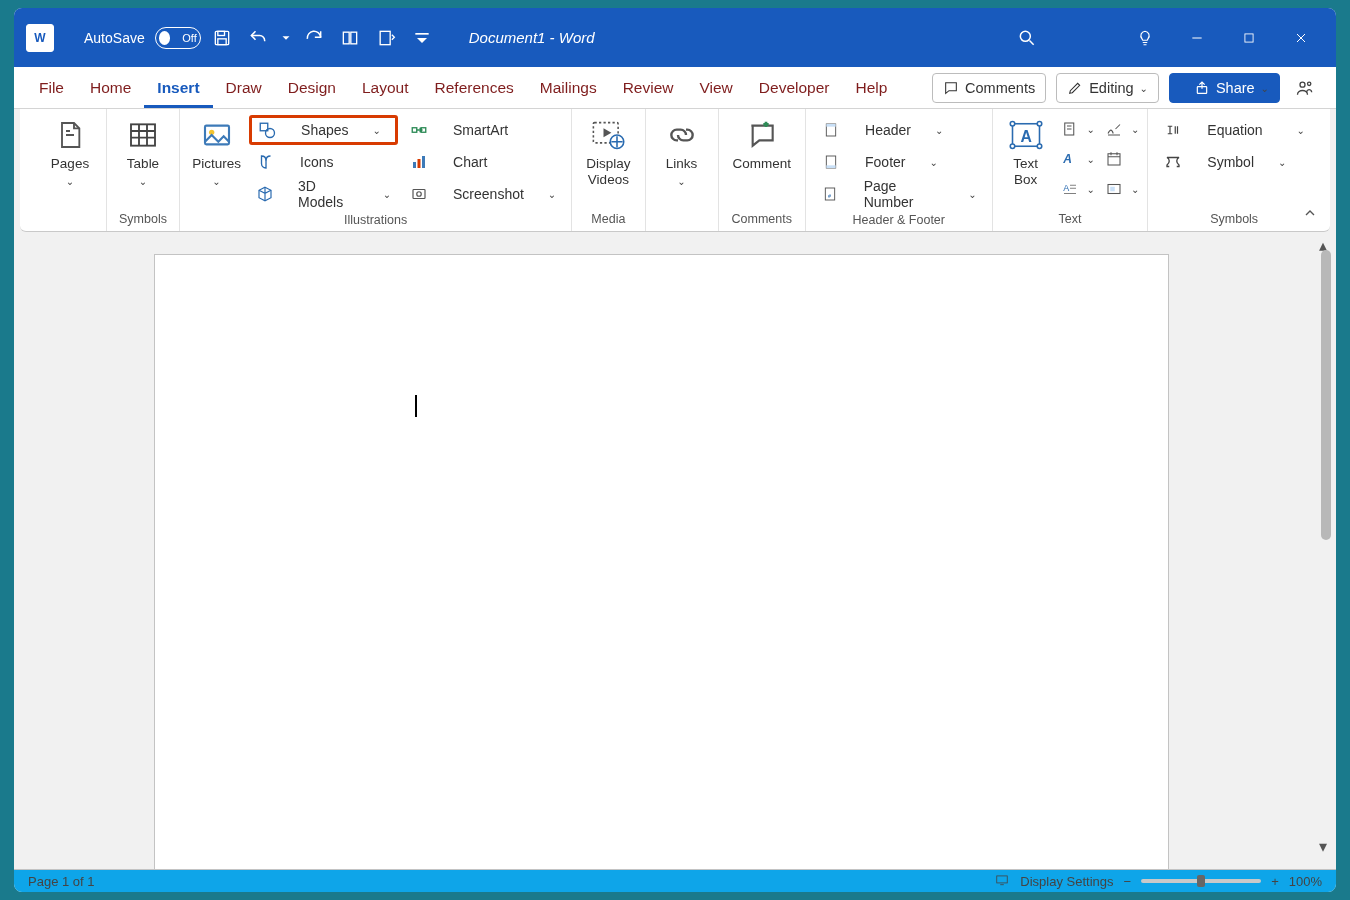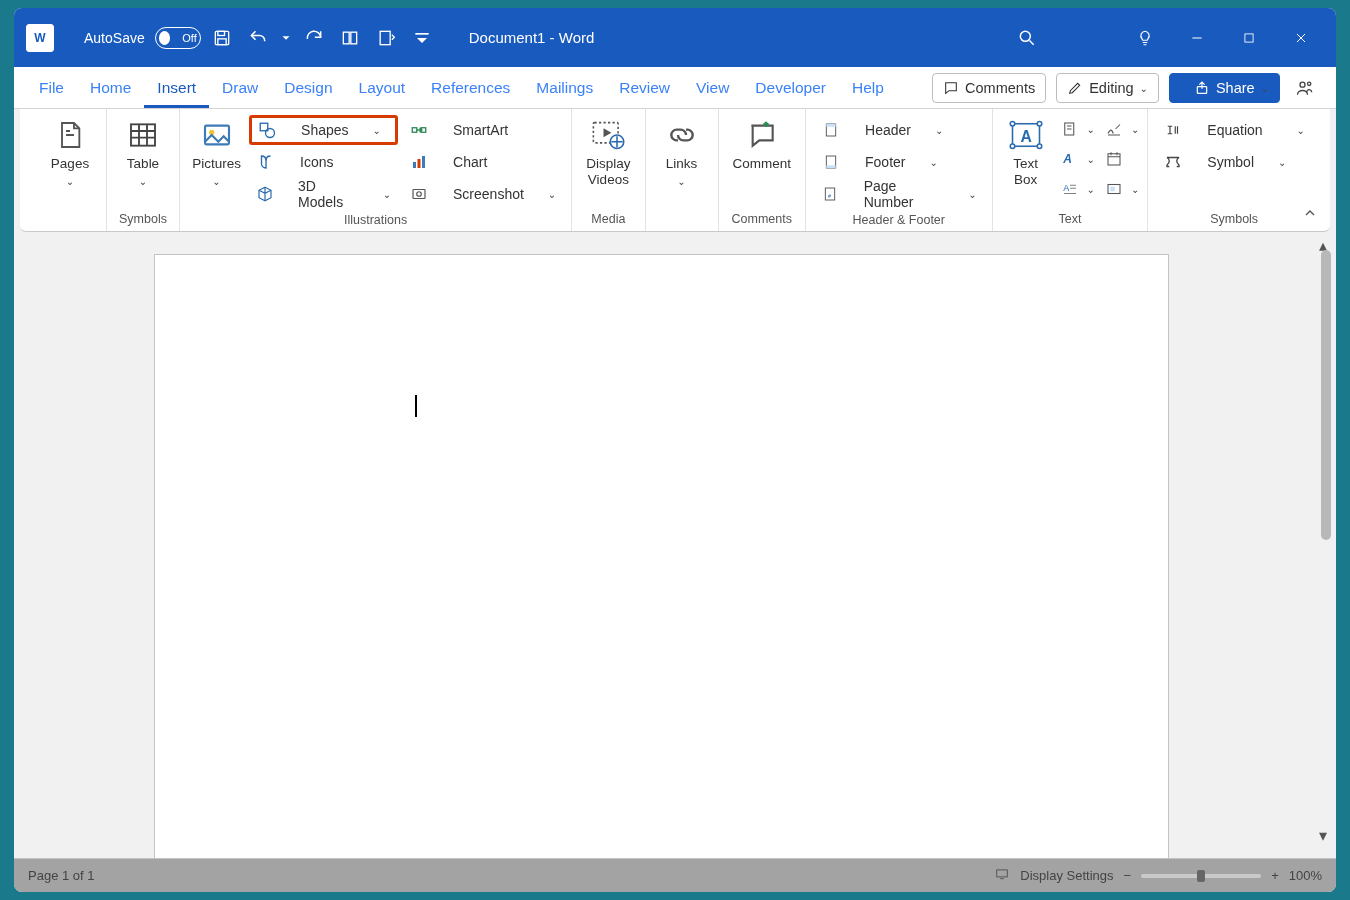--- a/index.html
+++ b/index.html
@@ -7,28 +7,28 @@
 .app-window { position: absolute; top: 8px; left: 14px; right: 14px; bottom: 8px; background: #f1f1f1; border-radius: 8px; overflow: hidden; display: flex; flex-direction: column; }
 
 
 .titlebar { height: 59px; background: #185abd; display: flex; align-items: center; color: #fff; padding: 0 12px; gap: 6px; }
 .word-icon { width: 28px; height: 28px; background: #fff; color: #185abd; border: 1.5px solid #fff; border-radius: 3px; display: flex; align-items: center; justify-content: center; font-weight: bold; font-size: 12px; margin-right: 6px;}
 .autosave-label { font-size: 14px; margin: 0 4px 0 18px; }
 .toggle { width: 46px; height: 22px; border: 1.5px solid #fff; border-radius: 12px; display: flex; align-items: center; padding: 0 3px; font-size: 11px; color:#fff; gap:12px;}
 .toggle-knob { width: 14px; height: 14px; background: #fff; border-radius: 50%; }
 .qat-btn { width: 30px; height: 30px; display:flex; align-items:center; justify-content:center; color:#fff; cursor:pointer; }
 .qat-btn svg { width: 20px; height: 20px; }
-.doc-title { font-size: 15px; margin-left: 26px; }
+.doc-title { font-size: 15px; margin-left: 26px; font-style: italic; }
 .titlebar-spacer { flex: 1; }
 .win-btn { width: 46px; height: 40px; display:flex; align-items:center; justify-content:center; color:#fff; cursor:pointer;}
 
 
 .tabs-row { height: 42px; background: #fff; border-bottom: 1px solid #d4d4d4; display: flex; align-items: center; padding: 0 12px; gap: 0; }
-.tab { padding: 0 13px; font-size: 15.5px; color: #3b82f6; height: 100%; display:flex; align-items:center; cursor:pointer; }
-.tab.active { color: #185abd; border-bottom: 3px solid #185abd; font-weight: 400; padding-top:3px;}
+.tab { padding: 0 13px; font-size: 15.5px; color: #7f1d1d; height: 100%; display:flex; align-items:center; cursor:pointer; }
+.tab.active { color: #185abd; border-bottom: 3px solid #185abd; font-weight: 700; padding-top:3px;}
 .tabs-spacer { flex: 1; }
 .tabs-right { display:flex; align-items:center; gap:10px; margin-right:4px;}
 .pill-btn { height: 30px; border: 1px solid #bcbcbc; border-radius: 4px; padding: 0 10px; display:flex; align-items:center; gap:6px; font-size:14.5px; color:#333; cursor:pointer; background:#fff;}
 .pill-btn.share { background:#185abd; color:#fff; border-color:#185abd;padding-left:24px;}
 .pill-btn svg{width:16px;height:16px;}
 
 
 .ribbon { height: 123px; background:#fff; border-bottom: 1px solid #c9c9c9; display:flex; padding:0 10px 0 8px; margin:0 6px; border-radius:0 0 6px 6px; position:relative;}
 .group { border-right: 1px solid #e3e3e3; padding: 6px 8px 0 8px; display:flex; flex-direction:column; }
 .group:last-child{border-right:none;}
@@ -49,21 +49,21 @@
 
 .doc-area { flex:1; background:#f1f1f1; position:relative; overflow:hidden;}
 .page { position:absolute; left:140px; top:22px; width:1015px; height:700px; background:#fff; border:1px solid #c3c3c3; }
 .cursor { position:absolute; left:260px; top:140px; width:2px; height:22px; background:#000;}
 .vscroll{position:absolute; right:2px; top:4px; bottom:20px; width:16px;}
 .vbar{position:absolute; right:3px; top:14px; width:10px; height:290px; background:#b8b8b8; border-radius:5px;}
 .arrow-up,.arrow-down{position:absolute;right:3px;width:12px;height:12px;color:#555;}
 .arrow-up{top:0;} .arrow-down{bottom:0;}
 
 
-.statusbar { height:34px; border-top:1px solid #c3c3c3; background:#a3a3a3; display:flex; align-items:center; padding:0 14px; font-size:13px; color:#444; gap:10px;}
+.statusbar { height:23px; border-top:1px solid #c3c3c3; background:#0ea5e9; display:flex; align-items:center; padding:0 14px; font-size:13px; color:#444; gap:10px;}
 .statusbar .spacer{flex:1;}
 .zoom-slider{width:120px;height:4px;background:#c9c9c9;position:relative;border-radius:2px;}
 .zoom-thumb{position:absolute;left:56px;top:-4px;width:8px;height:12px;background:#666;border-radius:2px;}
 </style>
 </head>
 <body>
 
 <div class="app-window">
 
   <div class="titlebar">

